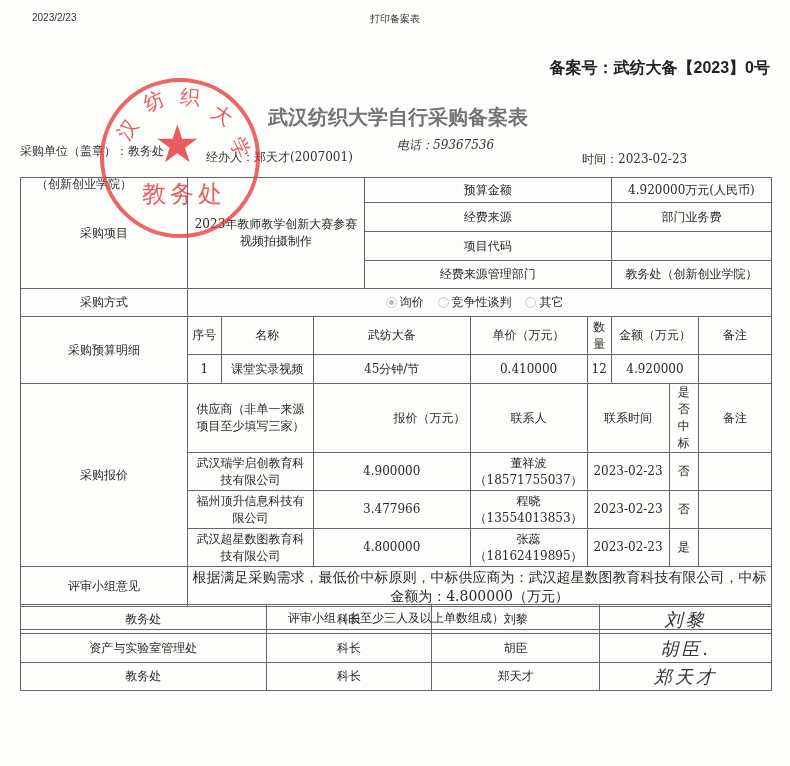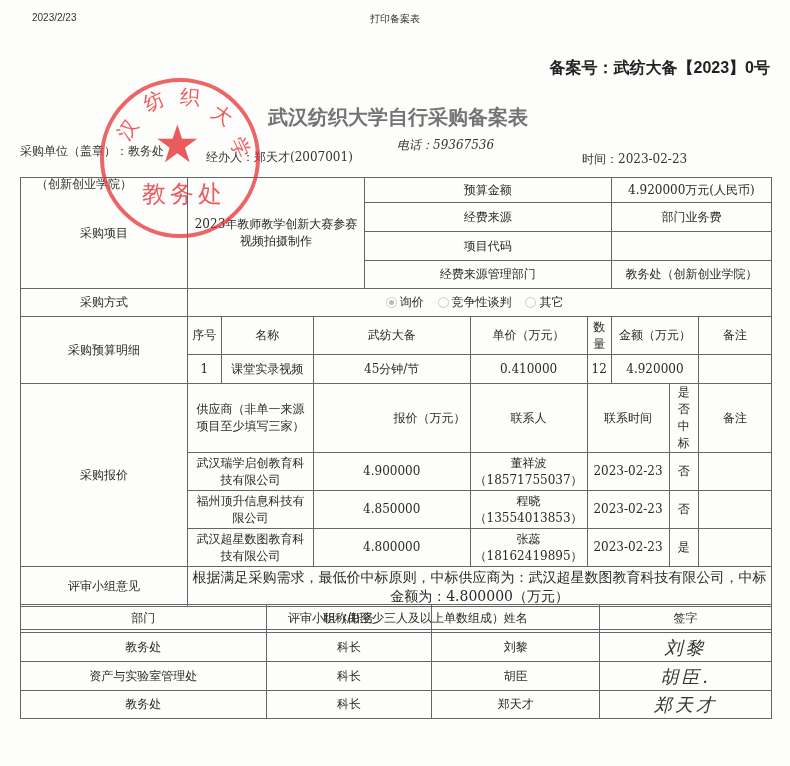--- a/index.html
+++ b/index.html
@@ -120,21 +120,21 @@
     <td colspan="2">
           <div>董祥波</div>
           <div>（18571755037）</div>
         </td>
     <td colspan="2">2023-02-23</td>
     <td>否</td>
     <td></td>
   </tr>
   <tr style="height:38px">
     <td colspan="2">福州顶升信息科技有限公司</td>
-    <td colspan="2">4.850000</td>
+    <td colspan="2">3.477966</td>
     <td colspan="2">
           <div>程晓</div>
           <div>（13554013853）</div>
         </td>
     <td colspan="2">2023-02-23</td>
     <td>否</td>
     <td></td>
   </tr>
   <tr style="height:38px">
     <td colspan="2" class="left">武汉超星数图教育科技有限公司</td>
@@ -159,26 +159,20 @@
   </table>
 
 <table class="form" style="top:604px;">
   <colgroup>
       <col style="width:246px">
       <col style="width:166px">
       <col style="width:168px">
       <col style="width:172px">
     </colgroup>
   <tbody>
-      <tr style="height:28px">
-    <td>部门</td>
-    <td>职称/职务</td>
-    <td>姓名</td>
-    <td>签字</td>
-  </tr>
   <tr style="height:29px">
     <td>教务处</td>
     <td>科长</td>
     <td>刘黎</td>
     <td class="sig">刘黎</td>
   </tr>
   <tr style="height:29px">
     <td>资产与实验室管理处</td>
     <td>科长</td>
     <td>胡臣</td>

